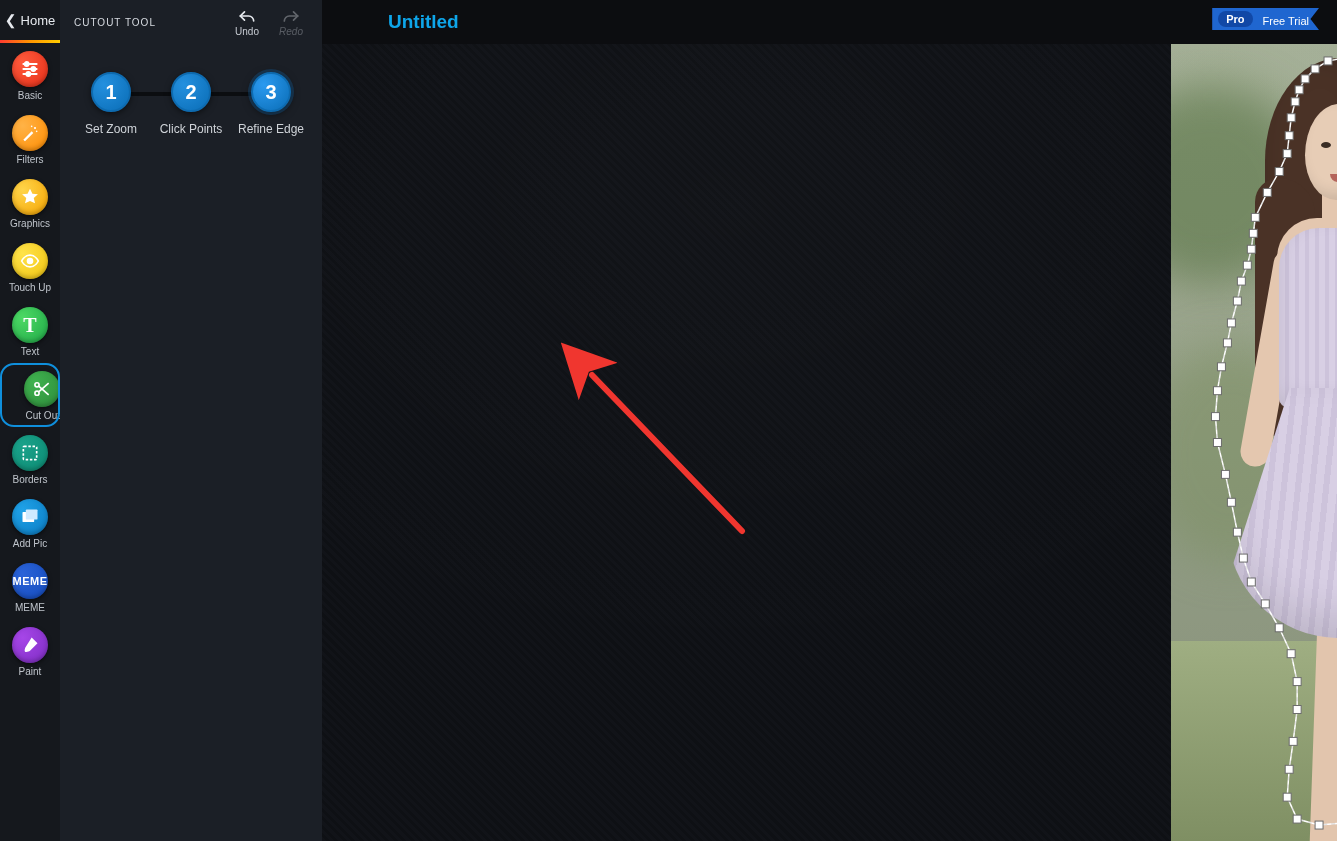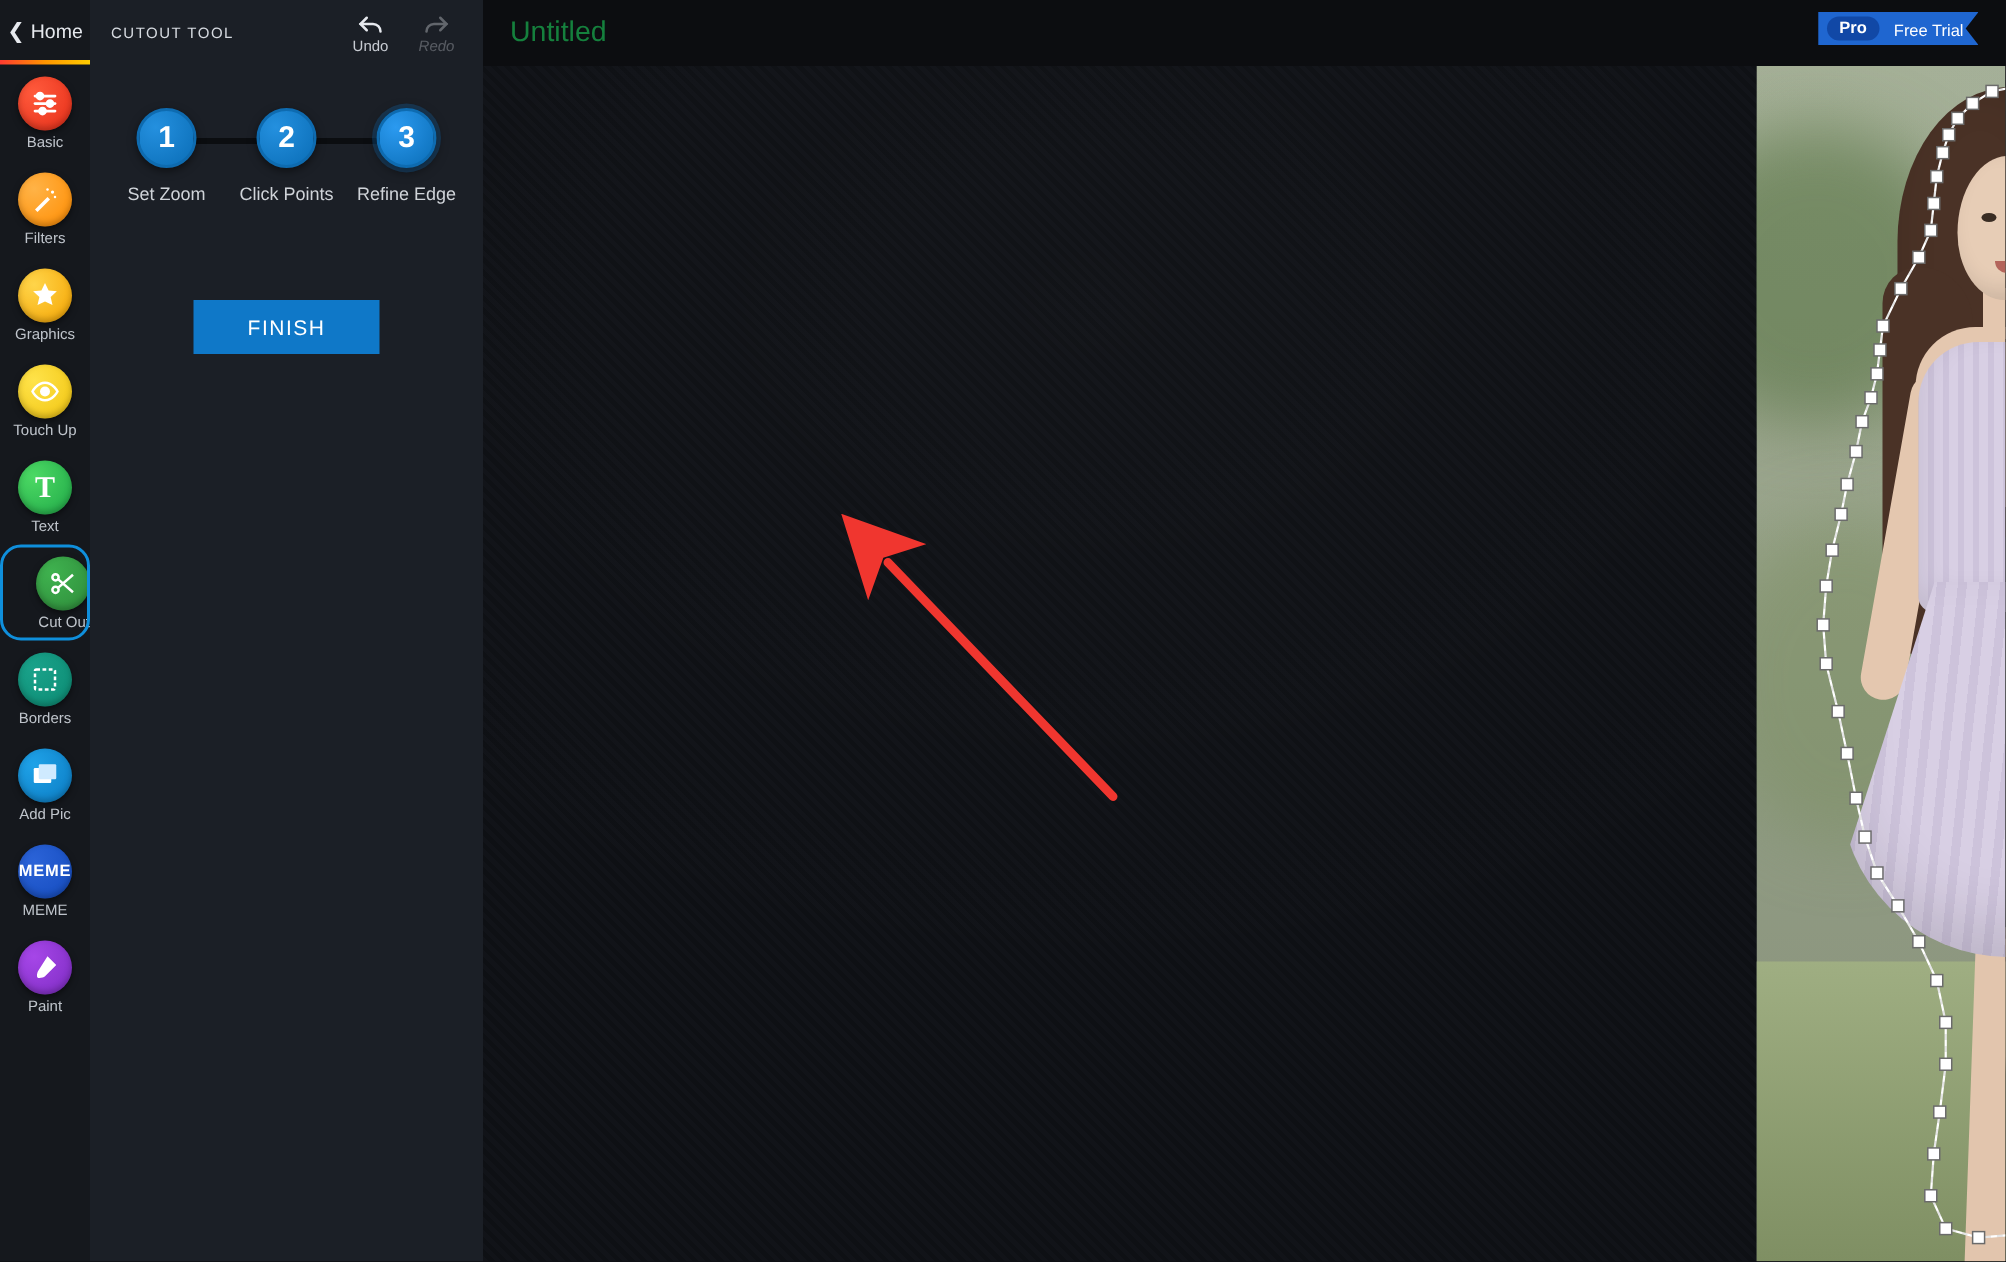--- a/index.html
+++ b/index.html
@@ -44,21 +44,21 @@
 .step-line { position:absolute; top: 48px; left: 48px; right: 48px; height: 4px; background: #0b0d10; z-index:1; border-radius: 2px; }
 
 .panel-body { padding: 20px 18px; display:flex; flex-direction:column; gap: 22px; }
 .panel-desc { font-size: 14px; line-height: 1.45; color: #e2e5ea; text-align: justify; }
 .finish-row { display:flex; justify-content:center; margin-top: 40px; }
 .finish-btn { background: #0f78c8; color:#fff; border:none; padding: 10px 36px; font-size: 14px; letter-spacing: 1px; cursor:pointer; }
 
 
 .doc { flex: 1; display: flex; flex-direction: column; background: #0c0d10; position: relative; }
 .doc-head { height: 44px; display:flex; align-items:center; padding: 0 18px; }
-.doc-title { font-size: 19px; color: #15803d; font-weight: 400; }
+.doc-title { font-size: 19px; color: #0ea5e9; font-weight: 700; margin-left: 48px; }
 .pro-badge { position: absolute; top: 8px; right: 18px; display:flex; align-items:center; height: 22px; cursor:pointer; }
 .pro-pill { background:#1f66d0; color:#fff; font-size:11px; padding:3px 10px 3px 6px; display:flex; align-items:flex-end; gap:6px; position:relative; clip-path: polygon(0 0, 100% 0, 92% 50%, 100% 100%, 0 100%); }
 .pro-pill::after { content:""; position:absolute; right:-12px; top:0; }
 .pro-tag { background:#1148a6; color:#fff; font-size:11px; font-weight:700; border-radius:10px; padding:2px 8px; margin-right:4px; }
 
 .canvas-wrap { flex:1; position:relative; background: repeating-linear-gradient(45deg, #111318 0 3px, #0e1014 3px 6px); background-color:#111318; overflow:hidden; }
 .canvas-wrap::before { content:""; position:absolute; inset:0; background: radial-gradient(1000px 700px at 40% 20%, rgba(255,255,255,.015), transparent 70%); }
 
 
 .photo { position:absolute; top: 0; bottom: 0; left: 849px; width: 332px; overflow:hidden; }
@@ -258,23 +258,20 @@
         <div class="step-bubble">2</div>
         <div class="step-label">Click Points</div>
       </div>
       <div class="step">
         <div class="step-bubble active">3</div>
         <div class="step-label">Refine Edge</div>
       </div>
     </div>
 
     <div class="panel-body">
-      <div class="finish-row">
-        <button class="finish-btn">FINISH</button>
-      </div>
     </div>
   </div>
 
   <div class="doc">
     <div class="doc-head">
       <div class="doc-title">Untitled</div>
     </div>
 
     <div class="pro-badge">
       <div class="pro-pill">

